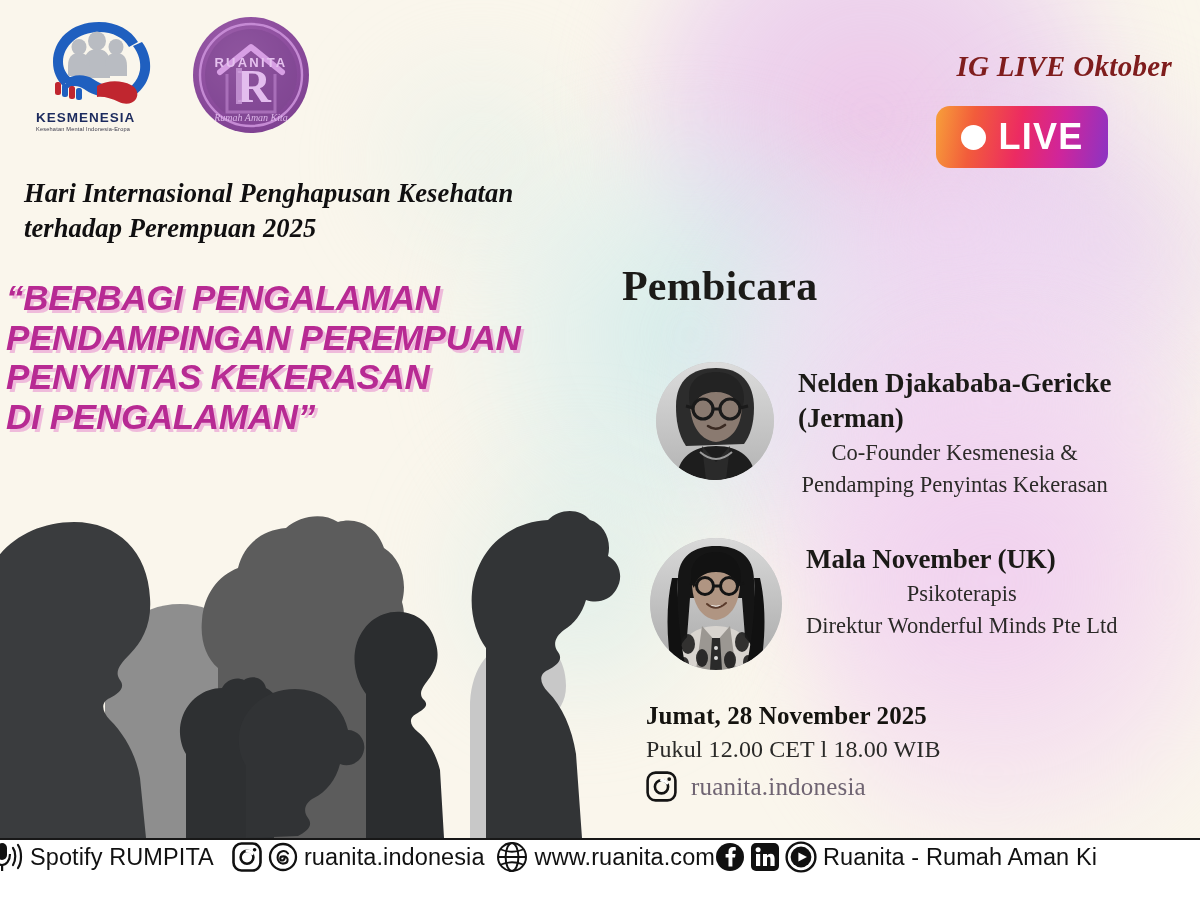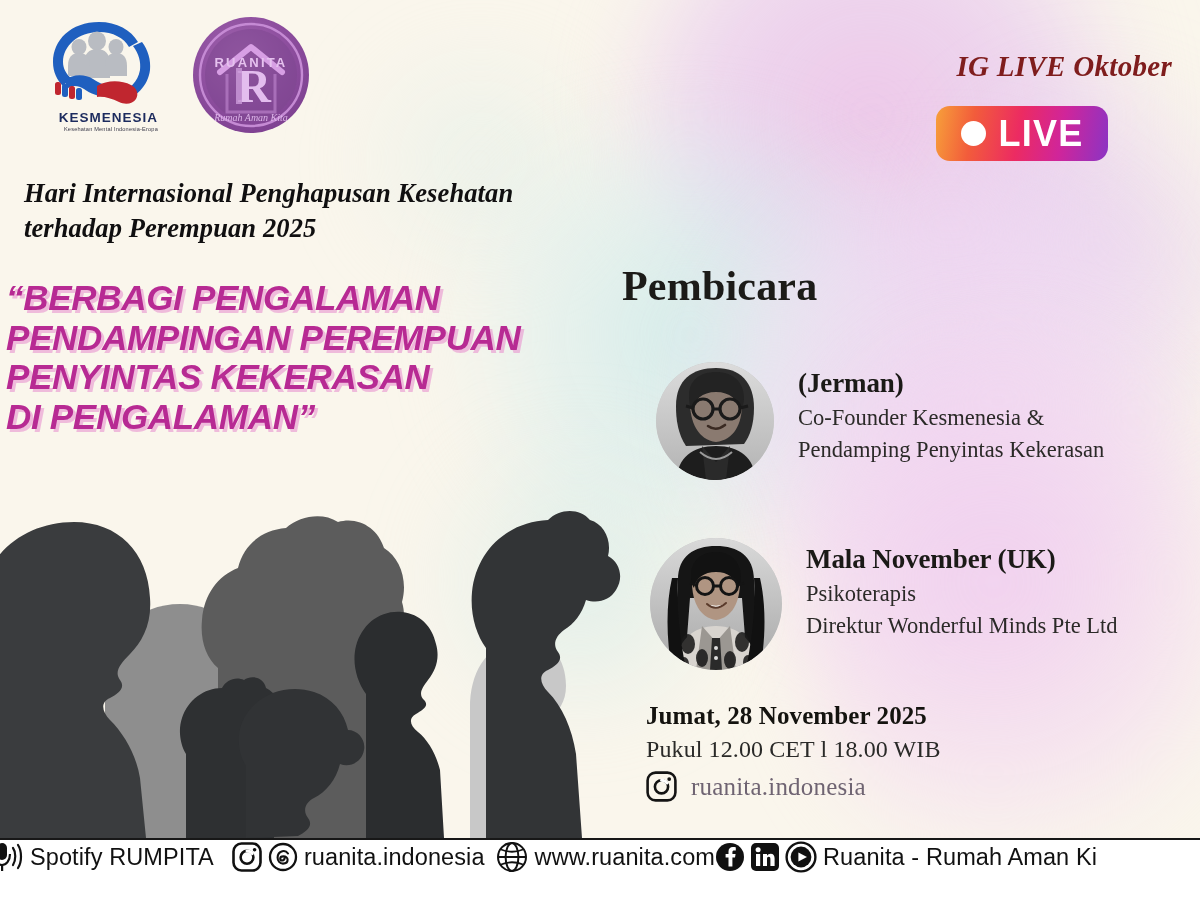--- a/index.html
+++ b/index.html
@@ -49,42 +49,42 @@
     background: radial-gradient(circle at 50% 50%, rgba(228,200,240,.7) 0%, rgba(250,246,236,0) 72%);
   }
   .blob-mint-topleft {
     width: 300px; height: 240px; left: 330px; top: 40px;
     background: radial-gradient(circle at 50% 50%, rgba(222,238,232,.55) 0%, rgba(250,246,236,0) 72%);
   }
 
   
   .logos { position: absolute; left: 36px; top: 16px; display: flex; align-items: flex-start; gap: 34px; }
 
-  .kesmenesia { width: 122px; text-align: right; }
+  .kesmenesia { width: 122px; text-align: left; }
   .kes-mark { width: 112px; height: 92px; margin: 0 auto; position: relative; }
   .kes-name {
     font-size: 13.5px; font-weight: 700; letter-spacing: 1px;
     color: #1c2b5e; margin-top: 2px;
   }
   .kes-tag {
     font-size: 5.6px; letter-spacing: .2px; color: #3a3a4a; margin-top: 1px;
   }
 
   .ruanita { width: 118px; height: 118px; position: relative; }
 
   
   .ig-live-label {
     position: absolute; right: 28px; top: 50px;
     font-family: "Liberation Serif", serif;
     font-style: italic; font-weight: 700; font-size: 29px;
     color: #7f1d1d; letter-spacing: .3px; white-space: nowrap;
   }
   .live-badge {
     position: absolute; left: 936px; top: 106px;
-    width: 172px; height: 55px; border-radius: 14px;
+    width: 172px; height: 62px; border-radius: 14px;
     background: linear-gradient(100deg, #f7a03a 0%, #f25c3b 22%, #ec2b62 48%, #d0259a 72%, #8b34c4 100%);
     display: flex; align-items: center; justify-content: center; gap: 13px;
   }
   .live-dot { width: 25px; height: 25px; border-radius: 50%; background: #fff; }
   .live-text {
     color: #fff; font-weight: 700; font-size: 36px; letter-spacing: 1.2px;
     font-family: "Liberation Sans", sans-serif; line-height: 1;
   }
 
   
@@ -130,21 +130,21 @@
 
   .speaker-info { padding-top: 4px; }
   .speaker-name {
     font-family: "Liberation Serif", serif;
     font-weight: 700; font-size: 27px; color: #1b1a17;
     line-height: 1.3; letter-spacing: -.1px; white-space: nowrap;
   }
   .speaker-role {
     font-family: "Liberation Serif", serif;
     font-size: 22.5px; color: #2b2a28; line-height: 1.33;
-    white-space: nowrap; margin-top: 2px;
+    white-space: nowrap; margin-top: 2px; text-align: center;
   }
 
   
   .datetime { position: absolute; left: 646px; top: 702px; }
   .dt-date {
     font-family: "Liberation Serif", serif;
     font-weight: 700; font-size: 25px; color: #14130f; letter-spacing: .1px;
   }
   .dt-time {
     font-family: "Liberation Serif", serif;
@@ -303,20 +303,21 @@
           <path d="M37 46 L30 44" stroke="#1a1a1a" stroke-width="3"></path>
           <path d="M84 46 L92 44" stroke="#1a1a1a" stroke-width="3"></path>
           <path d="M52 64 Q60 70 69 63" stroke="#3a2a22" stroke-width="2.6" fill="none" stroke-linecap="round"></path>
           <path d="M20 118 C22 96 36 84 60 84 C84 84 98 96 100 118 Z" fill="#1d1d1d"></path>
           <path d="M46 84 L60 100 L74 84 L70 118 L50 118 Z" fill="#2a2a2a"></path>
           <path d="M44 90 Q60 104 76 90" stroke="#9a9a9a" stroke-width="2" fill="none"></path>
         </g>
       </svg>
     </div>
     <div class="speaker-info">
+      <div class="speaker-name">Nelden Djakababa-Gericke</div>
       <div class="speaker-name">(Jerman)</div>
       <div class="speaker-role">Co-Founder Kesmenesia &amp;</div>
       <div class="speaker-role">Pendamping Penyintas Kekerasan</div>
     </div>
   </div>
 
   <div class="speaker speaker-2">
     <div class="avatar avatar-2">
       <svg viewBox="0 0 132 132" xmlns="http://www.w3.org/2000/svg">
         <defs>

